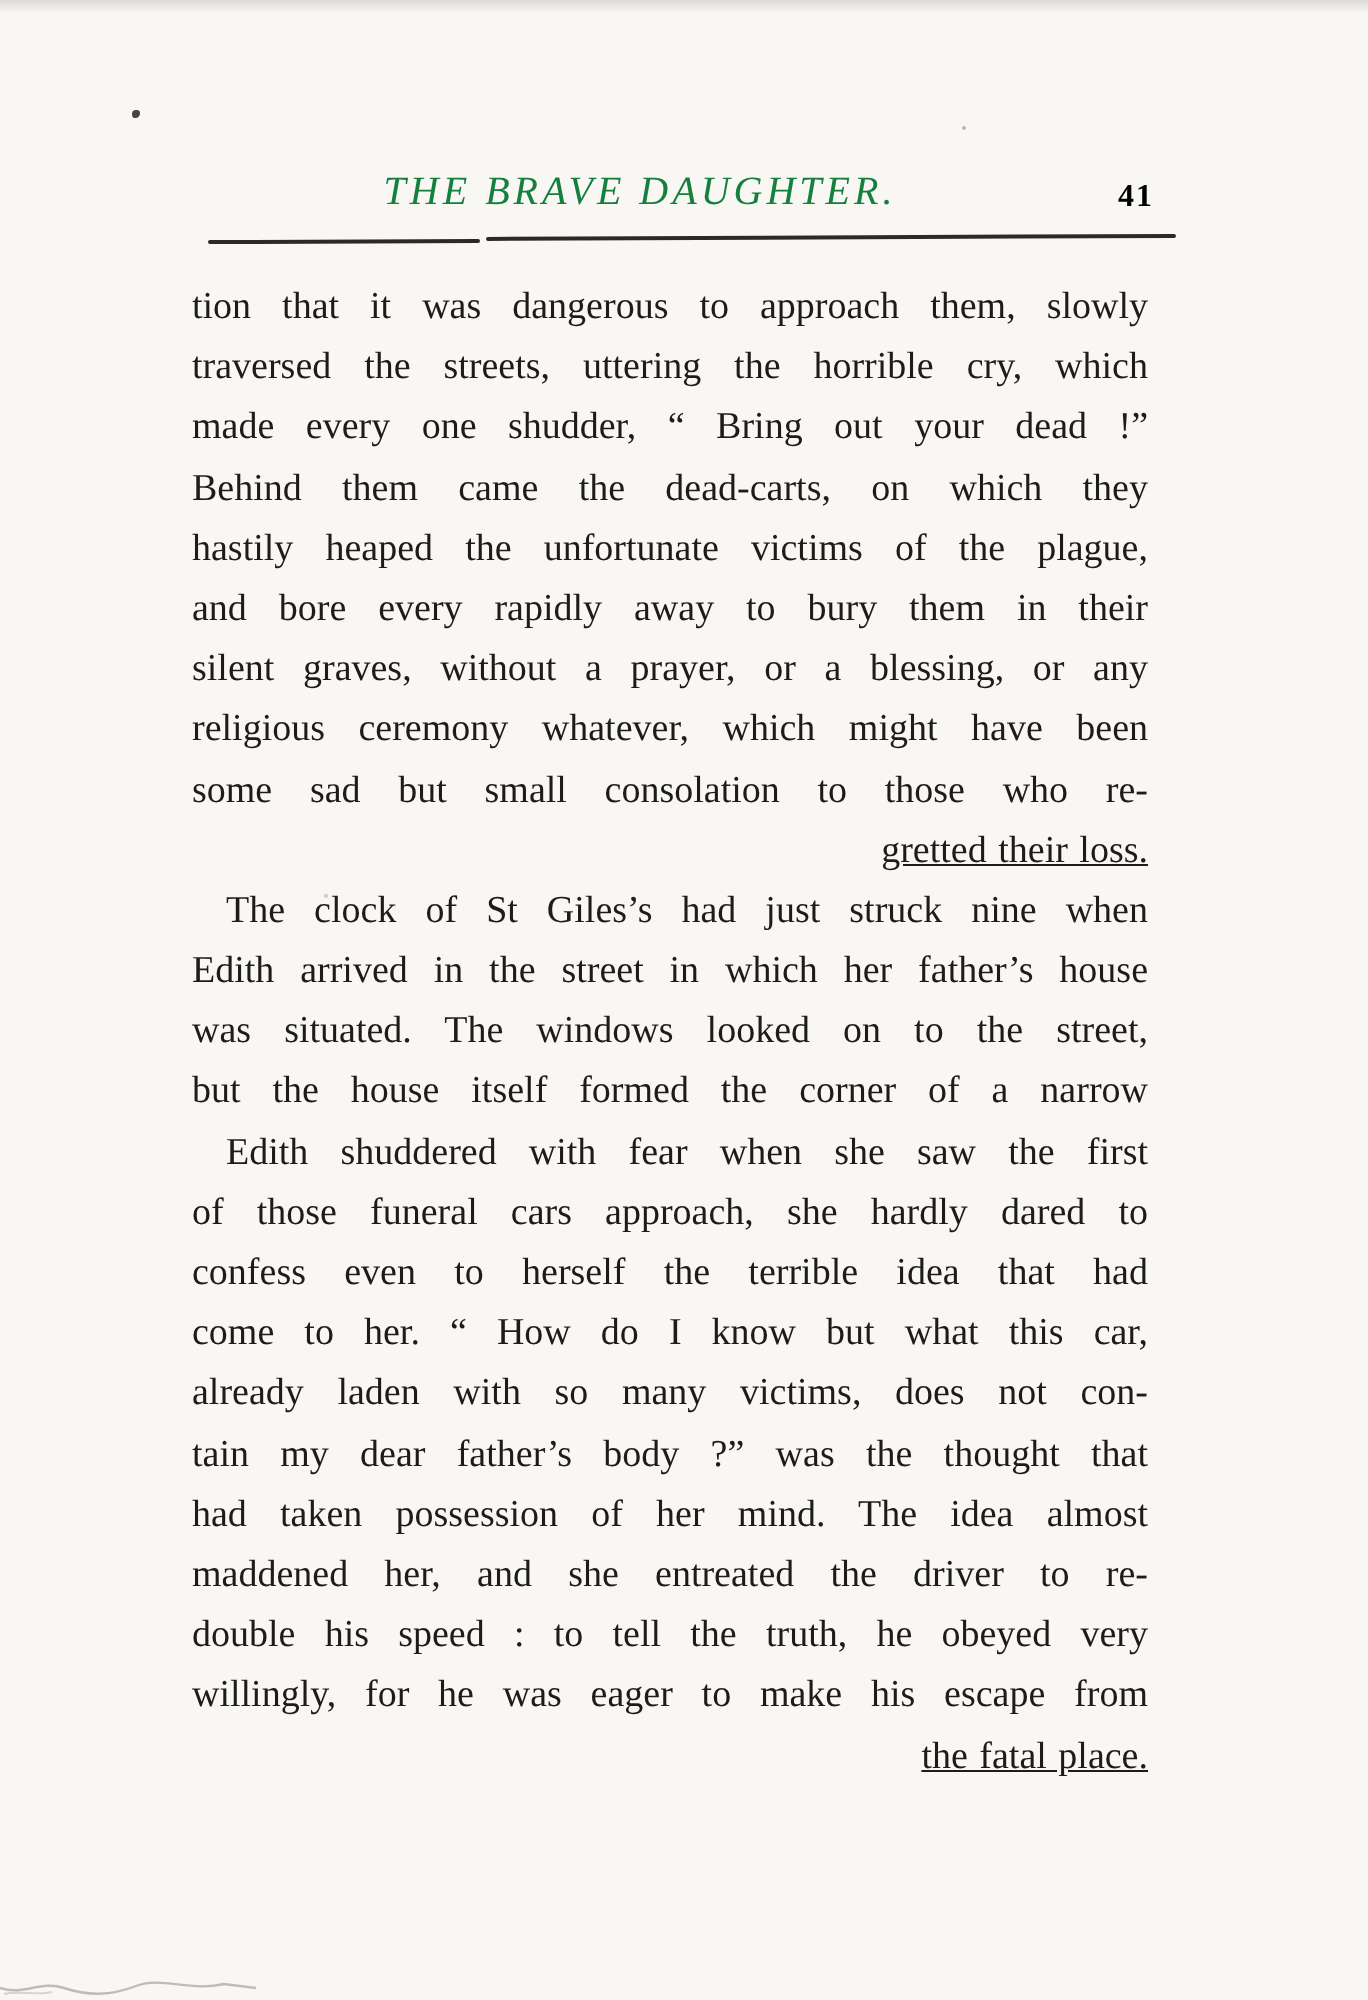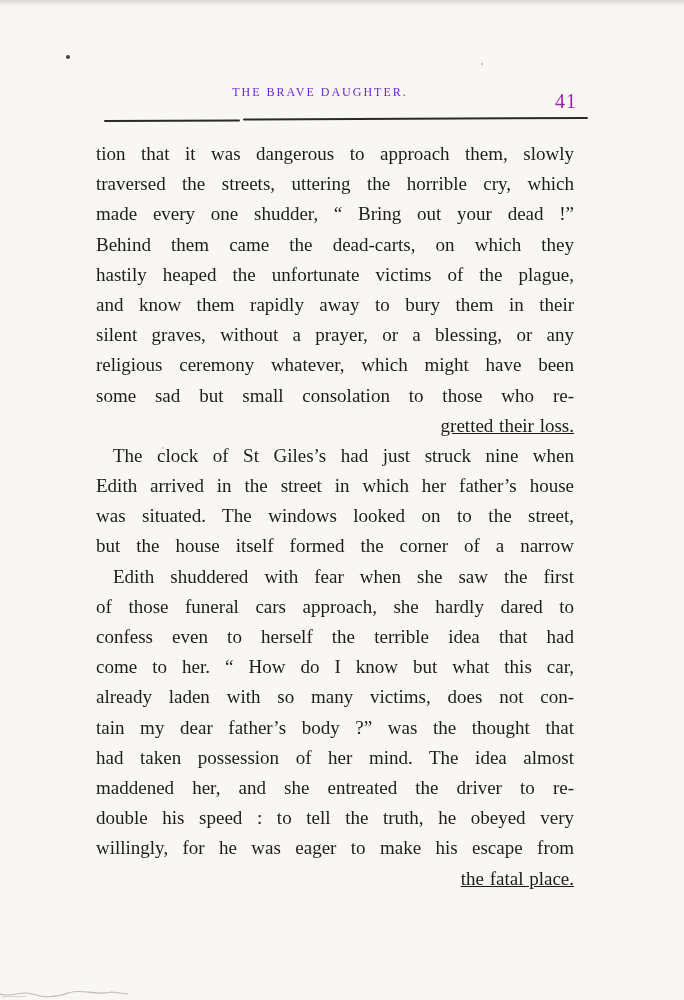--- a/index.html
+++ b/index.html
@@ -29,32 +29,33 @@
   }
   .column {
     position:absolute;
     left:96px; top:0;
     width:478px;
   }
   .running-title {
     position:absolute;
     top:85px; left:50%;
     transform:translateX(-50%) translateX(-15px);
-    font-size:12px;
+    font-style:italic;
+    font-size:20px;
     letter-spacing:2px;
     white-space:nowrap;
-    color:#6d28d9;
+    color:#15803d;
   }
   .page-number {
     position:absolute;
     top:90px; right:-3px;
-    font-weight:normal;
-    font-size:20px;
+    font-weight:bold;
+    font-size:16px;
     letter-spacing:1px;
-    color:#a21caf;
+    color:#000000;
   }
   .head-rule {
     position:absolute;
     top:117px; left:8px;
     width:484px; height:6px;
     transform:rotate(-0.25deg);
   }
   .head-rule .seg-left {
     position:absolute; left:0; top:2px;
     width:28%; height:2px;
@@ -107,21 +108,21 @@
       <span class="seg-left"></span>
       <span class="seg-right"></span>
     </div>
     <div class="body-text">
         <div class="paragraph">
           <div class="line j">tion that it was dangerous to approach them, slowly</div>
           <div class="line j">traversed the streets, uttering the horrible cry, which</div>
           <div class="line j">made every one shudder, “ Bring out your dead !”</div>
           <div class="line j">Behind them came the dead-carts, on which they</div>
           <div class="line j">hastily heaped the unfortunate victims of the plague,</div>
-          <div class="line j">and know them rapidly away to bury them in their</div>
+          <div class="line j">and bore every rapidly away to bury them in their</div>
           <div class="line j">silent graves, without a prayer, or a blessing, or any</div>
           <div class="line j">religious ceremony whatever, which might have been</div>
           <div class="line j">some sad but small consolation to those who re-</div>
           <div class="line l">gretted their loss.</div>
         </div>
         <div class="paragraph">
           <div class="line j indent">The clock of St Giles’s had just struck nine when</div>
           <div class="line j">Edith arrived in the street in which her father’s house</div>
           <div class="line j">was situated.  The windows looked on to the street,</div>
           <div class="line j">but the house itself formed the corner of a narrow</div>

